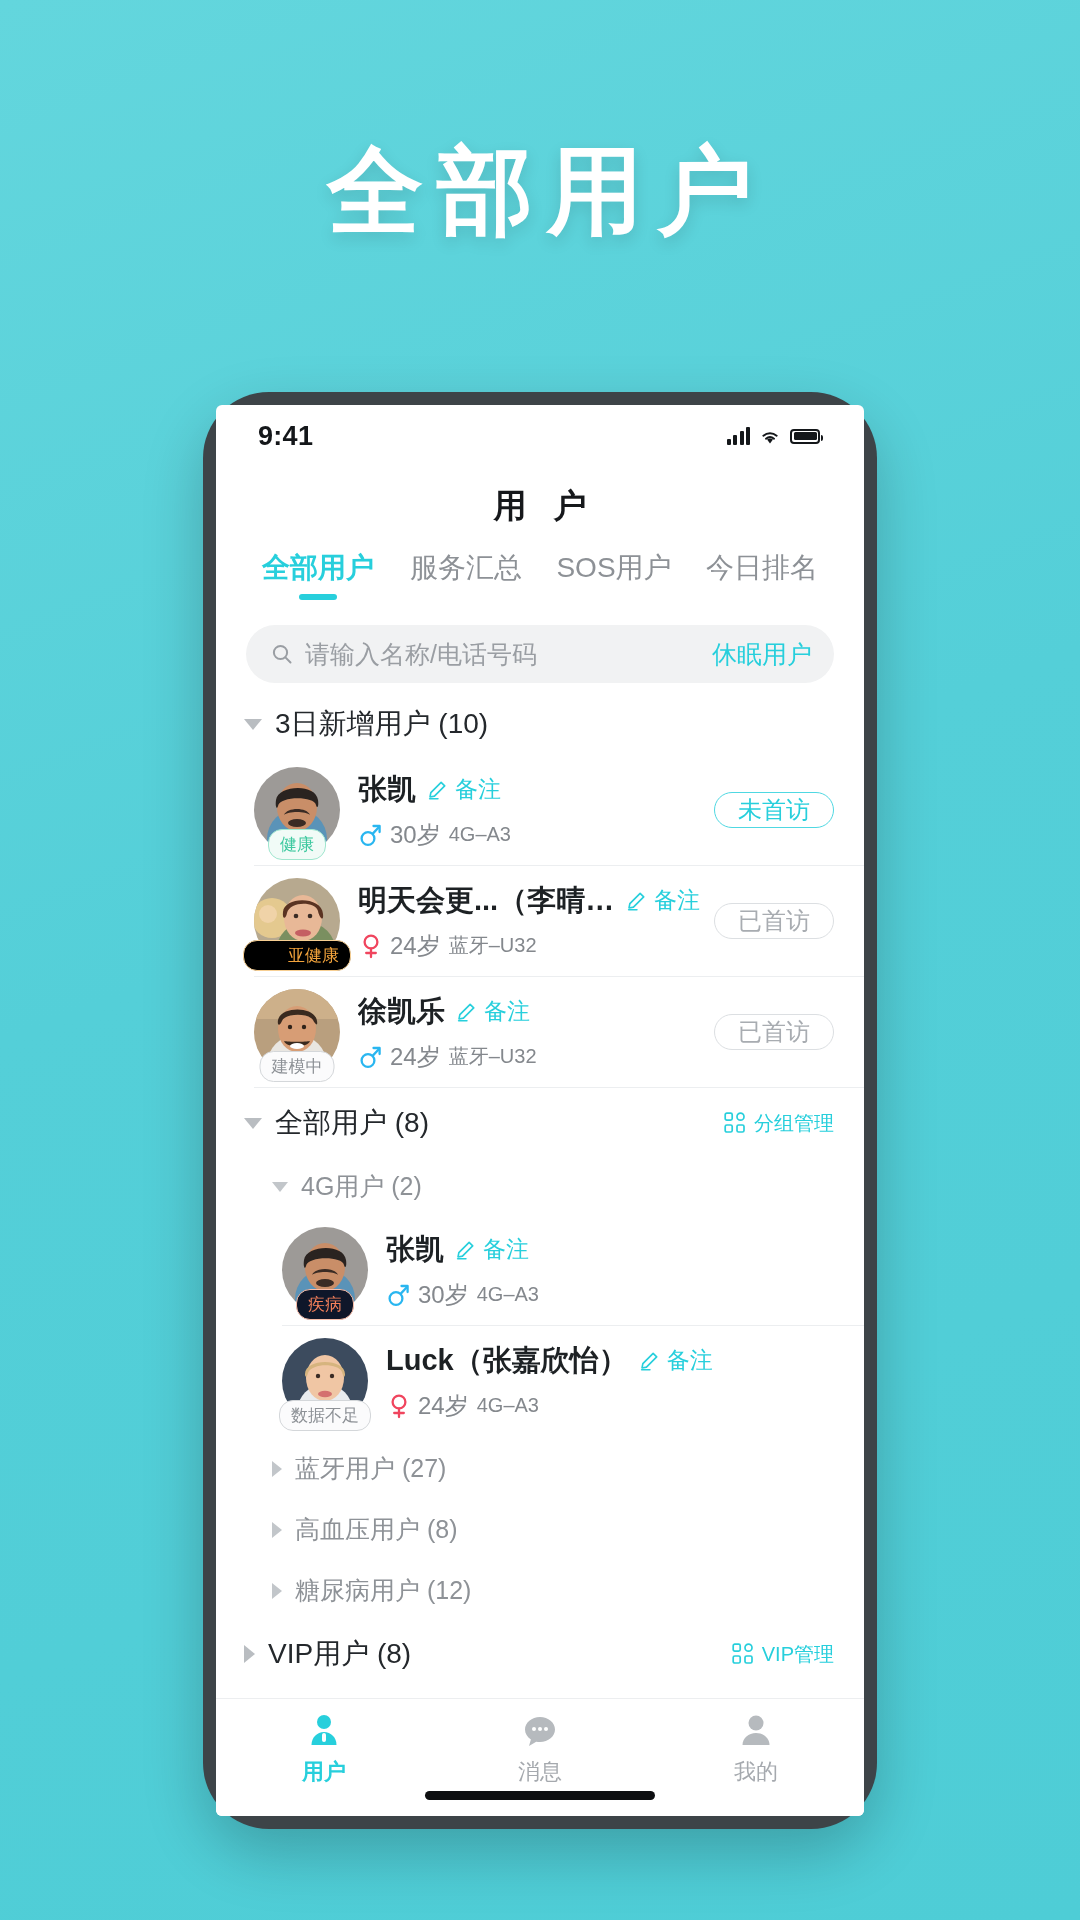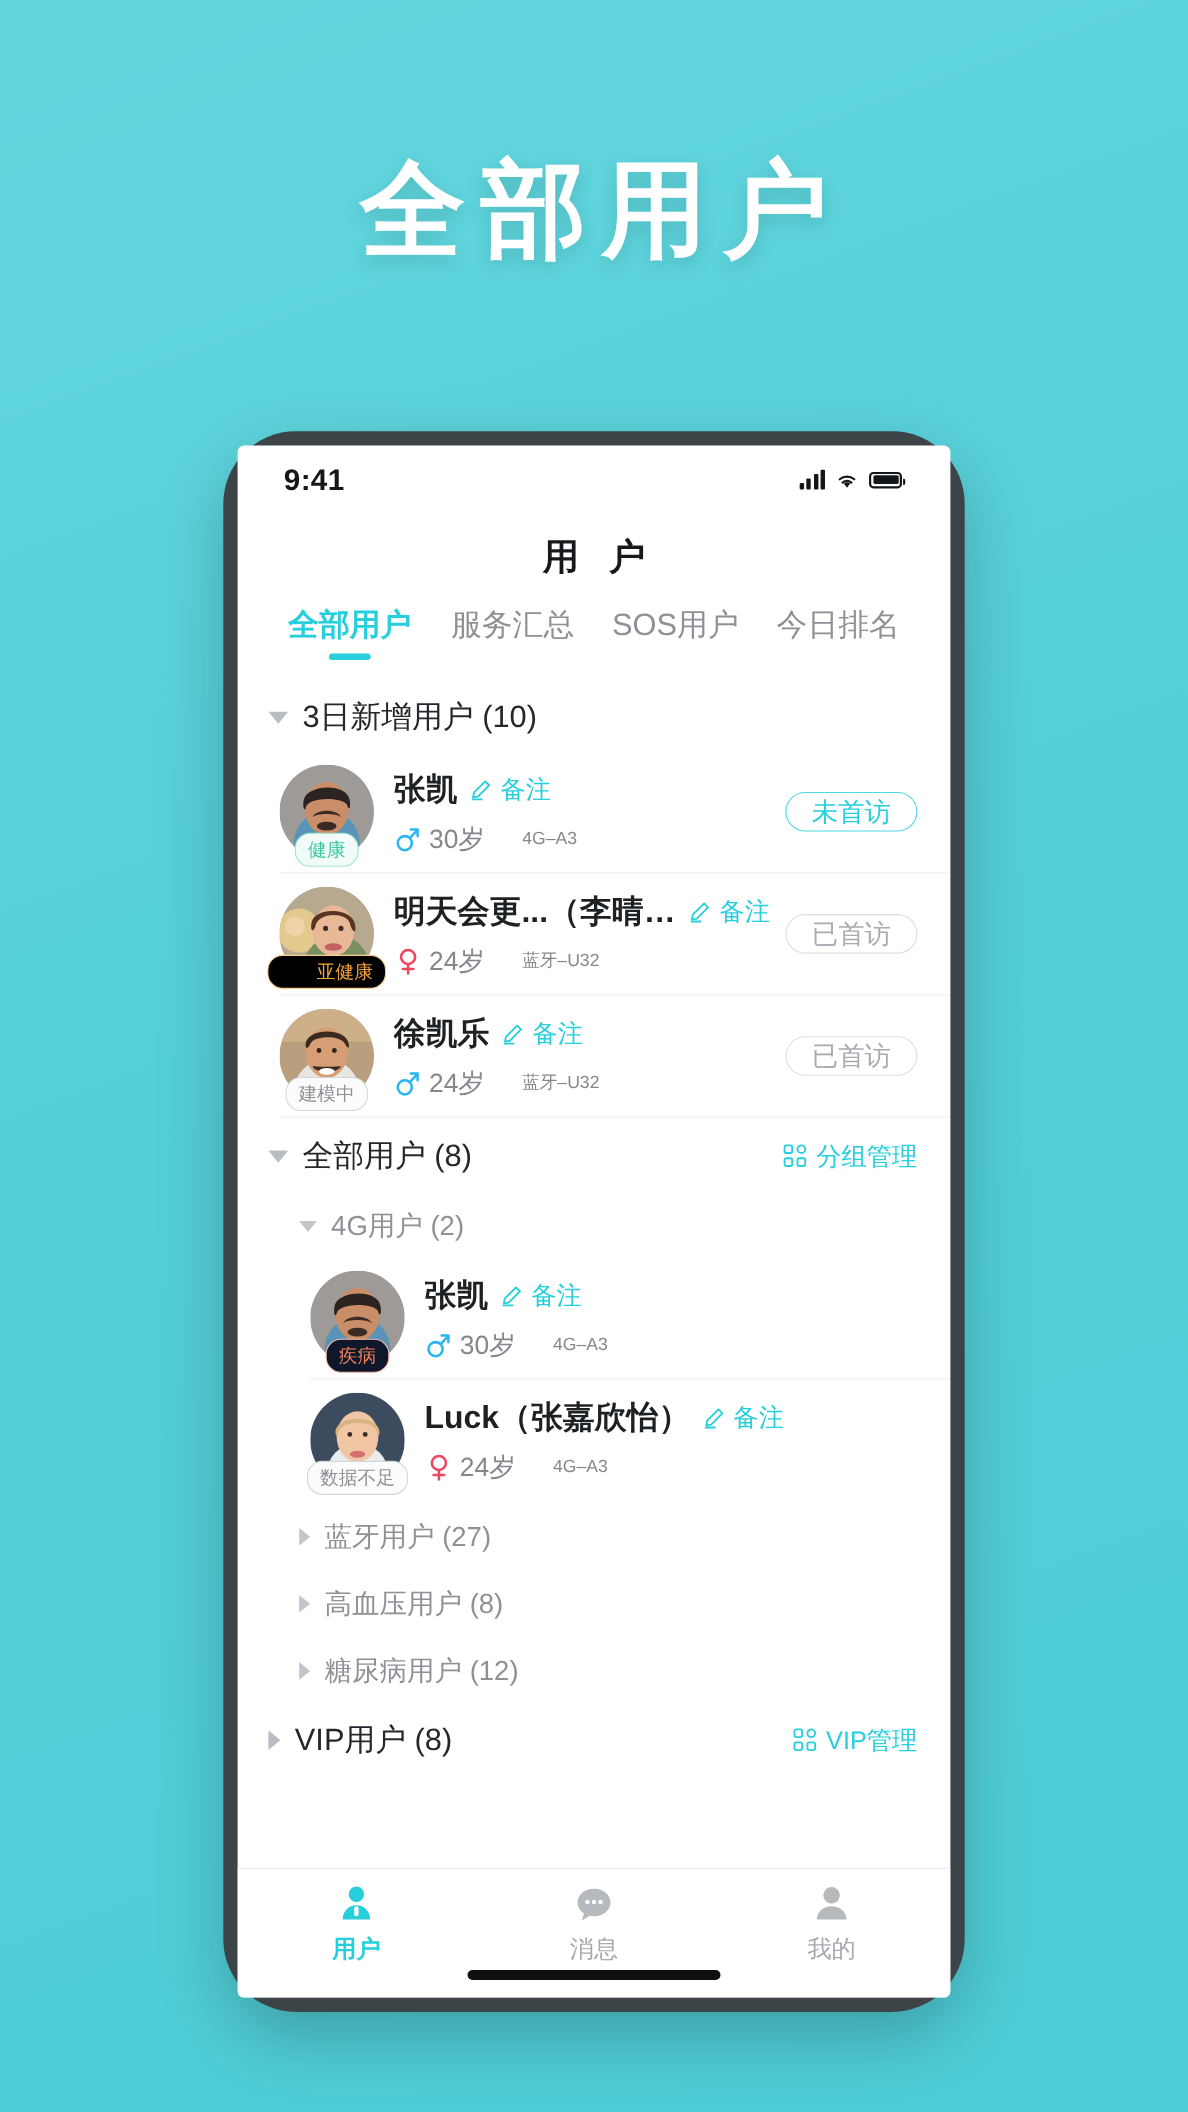--- a/index.html
+++ b/index.html
@@ -160,21 +160,21 @@
   .caret.sm.right {
     border-top: 8px solid transparent;
     border-bottom: 8px solid transparent;
     border-left: 10px solid #c2c6ca;
   }
   .group-title { font-size: 28px; color: #24282c; }
   .group-title.sub { font-size: 25px; color: #8e9297; }
   .group-spacer { flex: 1 1 auto; }
   .group-action {
     display: flex; align-items: center; gap: 8px;
-    font-size: 23px; color: #27cfdc; white-space: nowrap;
+    font-size: 20px; color: #27cfdc; white-space: nowrap;
   }
   .grid-icon { width: 22px; height: 22px; flex: 0 0 auto; }
 
   
   .user-row {
     display: flex; align-items: center;
     padding: 12px 30px 12px 0;
     margin-left: 38px;
     border-bottom: 1px solid #eceef0;
     position: relative;
@@ -207,21 +207,21 @@
     font-size: 29px; font-weight: 700; color: #1d2124;
     white-space: nowrap; overflow: hidden; text-overflow: ellipsis;
   }
   .note-btn { display: flex; align-items: center; gap: 7px; flex: 0 0 auto; }
   .pencil-icon { width: 22px; height: 22px; }
   .note-label { font-size: 23px; color: #27cfdc; }
 
   .user-line2 { display: flex; align-items: center; gap: 8px; }
   .gender-icon { width: 24px; height: 26px; flex: 0 0 auto; }
   .user-age { font-size: 24px; color: #84888d; }
-  .user-device { font-size: 16px; color: #84888d; margin-left: 26px; }
+  .user-device { font-size: 20px; color: #84888d; margin-left: 0; }
 
   .visit-btn {
     flex: 0 0 auto; margin-left: 14px;
     font-size: 24px; padding: 1px 23px;
     border-radius: 26px; white-space: nowrap;
   }
   .visit-btn.pending { color: #27cfdc; border: 1.5px solid #4fd8e2; }
   .visit-btn.done { color: #a8acb1; border: 1.5px solid #dcdfe2; }
 
   
@@ -292,20 +292,32 @@
       <div class="tab">
         <div class="tab-label">SOS用户</div>
 
       </div>
       <div class="tab">
         <div class="tab-label">今日排名</div>
 
       </div>
     </div>
 
+    <div class="search-row">
+      <div class="search-box">
+        <span class="search-icon">
+          <svg viewBox="0 0 24 24" width="24" height="24" aria-hidden="true">
+            <circle cx="10.5" cy="10.5" r="6.6" fill="none" stroke="#9a9ea3" stroke-width="2"></circle>
+            <line x1="15.4" y1="15.4" x2="20.5" y2="20.5" stroke="#9a9ea3" stroke-width="2" stroke-linecap="round"></line>
+          </svg>
+        </span>
+        <span class="search-placeholder">请输入名称/电话号码</span>
+        <span class="search-action">休眠用户</span>
+      </div>
+    </div>
 
     <div class="content">
 
       <div class="group-head lvl1">
         <span class="caret down"></span>
         <span class="group-title">3日新增用户 (10)</span>
       </div>
 
       <div class="user-row">
         <div class="avatar-wrap">

